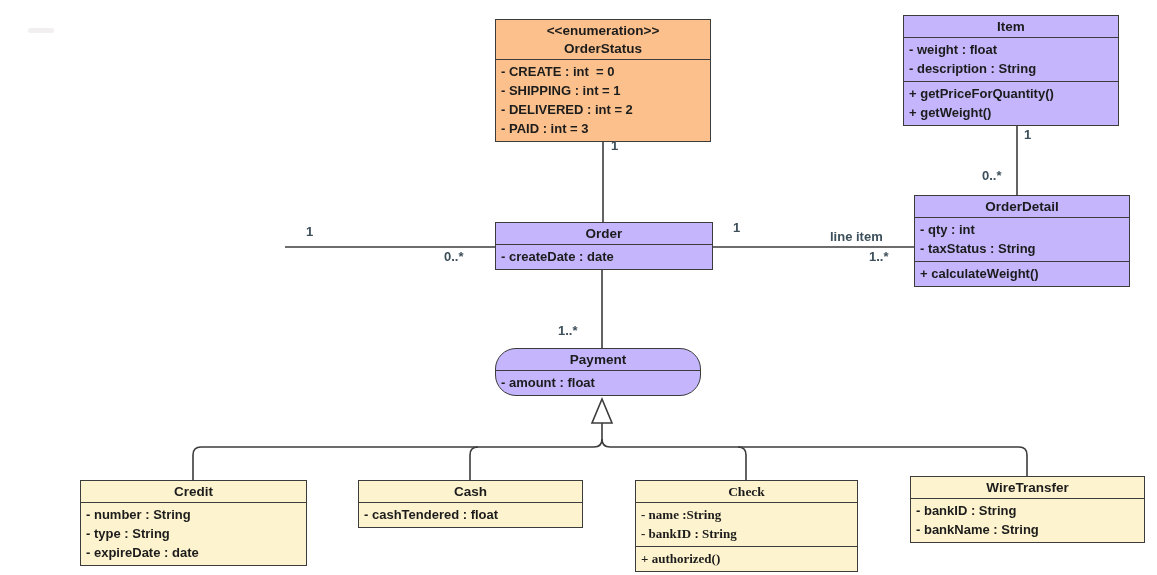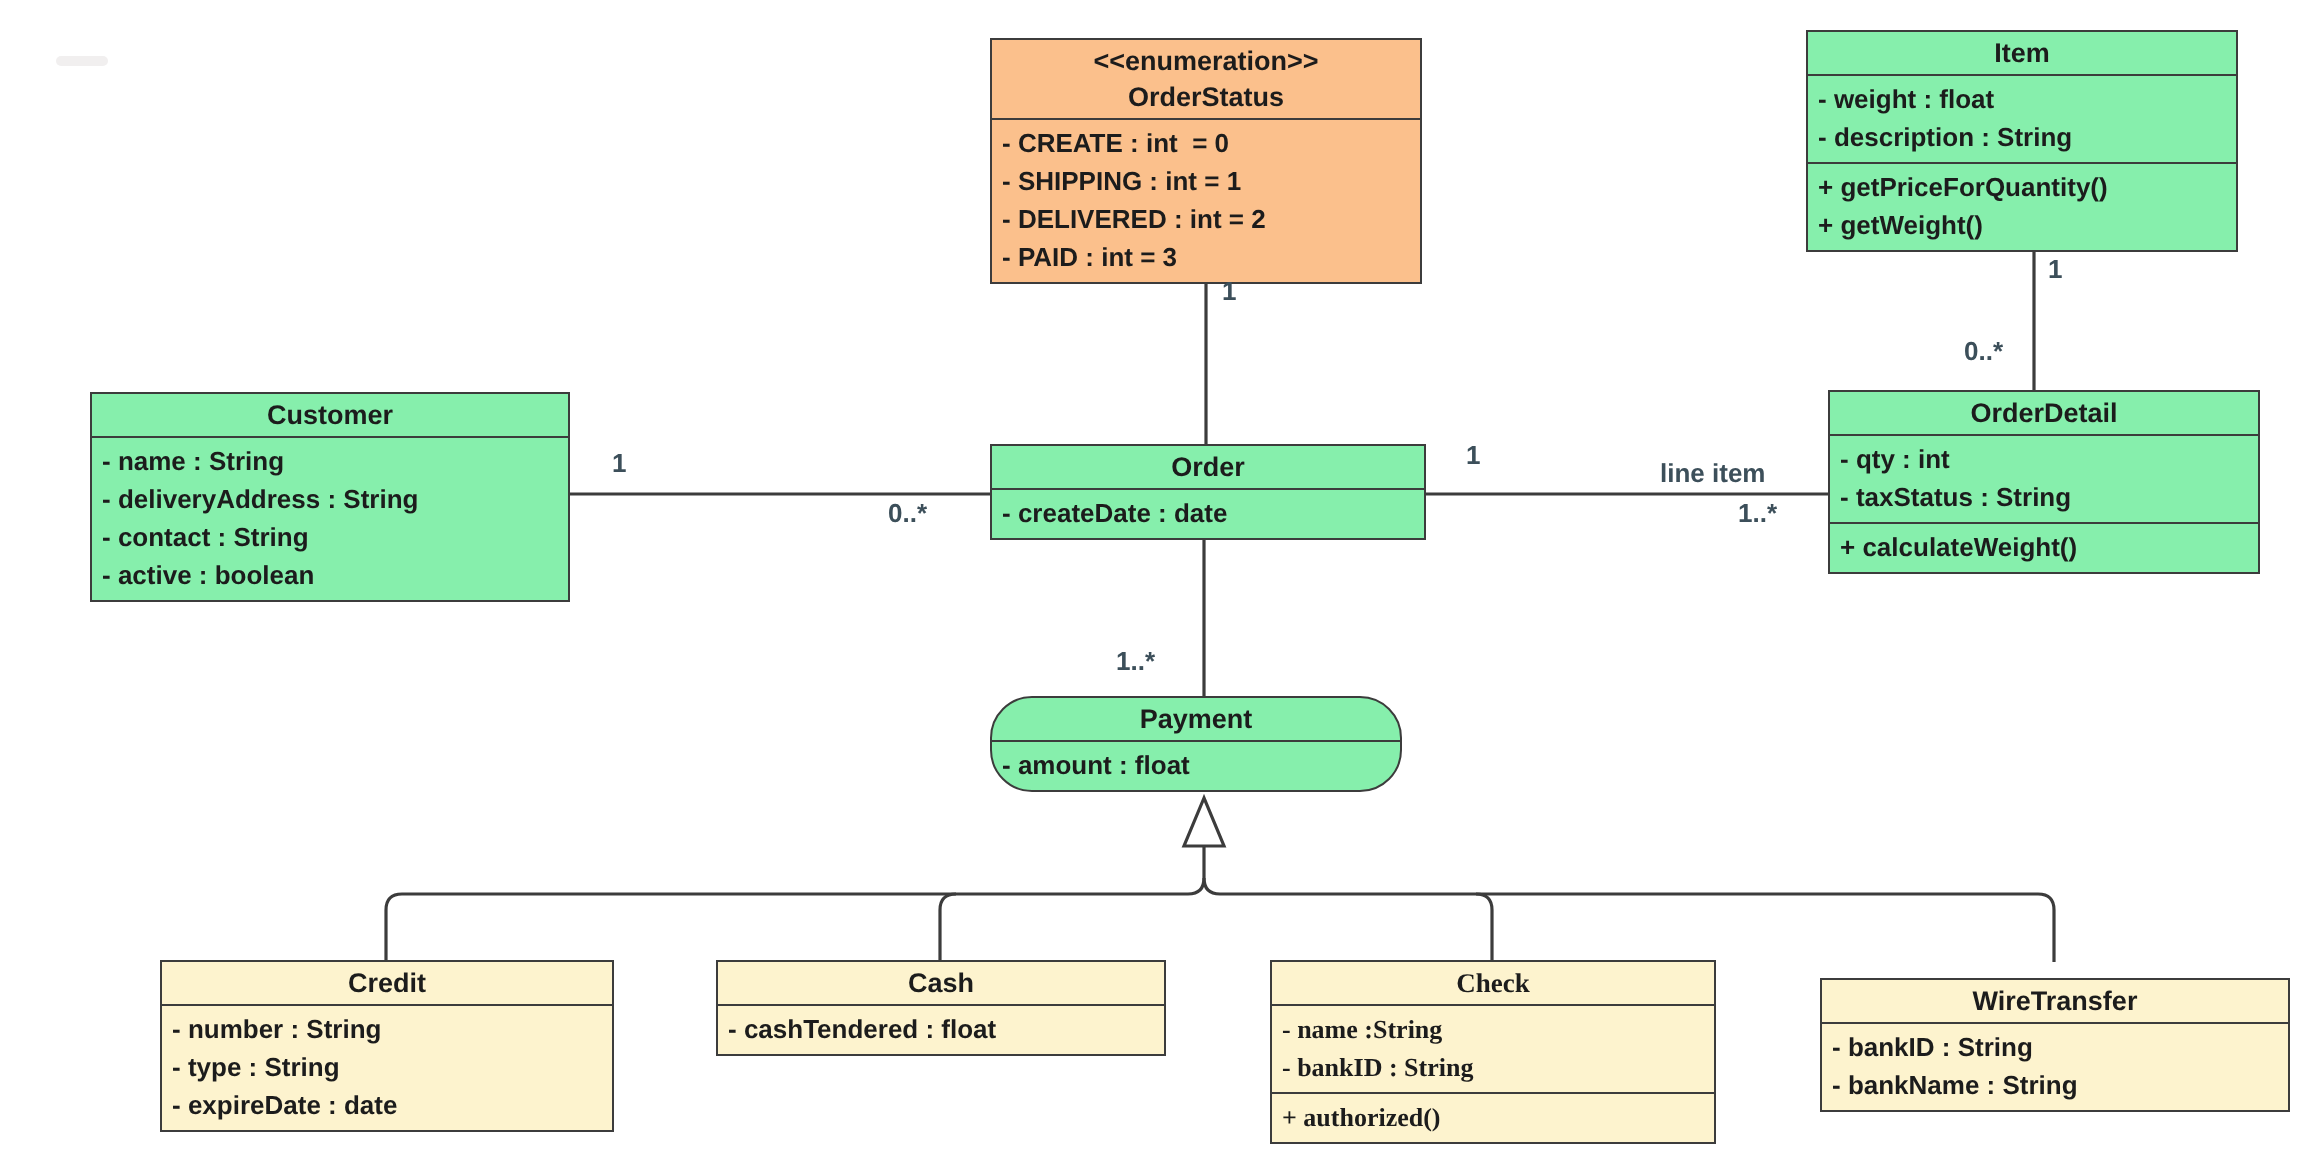--- a/index.html
+++ b/index.html
@@ -10,21 +10,21 @@
     background: #ffffff;
     overflow: hidden;
     font-family: "Liberation Sans", sans-serif;
   }
   .wires { position: absolute; left: 0; top: 0; z-index: 1; }
   .uml-class {
     position: absolute;
     z-index: 2;
     box-sizing: border-box;
     border: 1.6px solid #3c3c3c;
-    background: #86efac;
+    background: #c4b5fd;
     color: #1c1c1c;
     font-weight: bold;
     font-size: 13px;
   }
   .uml-class.enum { background: #fbc08c; }
   .uml-class.sub  { background: #fdf3ce; }
   .uml-header {
     text-align: center;
     font-size: 13.5px;
     padding: 2px 4px 1px 4px;
@@ -90,29 +90,20 @@
     <div class="uml-section">
       <div class="uml-line">- weight : float</div>
       <div class="uml-line">- description : String</div>
     </div>
     <div class="uml-section methods">
       <div class="uml-line">+ getPriceForQuantity()</div>
       <div class="uml-line">+ getWeight()</div>
     </div>
   </div>
 
-  <div class="uml-class" style="left:45px; top:196px; width:240px;">
-    <div class="uml-header">Customer</div>
-    <div class="uml-section">
-      <div class="uml-line">- name : String</div>
-      <div class="uml-line">- deliveryAddress : String</div>
-      <div class="uml-line">- contact : String</div>
-      <div class="uml-line">- active : boolean</div>
-    </div>
-  </div>
 
   <div class="uml-class" style="left:495px; top:222px; width:218px;">
     <div class="uml-header">Order</div>
     <div class="uml-section">
       <div class="uml-line">- createDate : date</div>
     </div>
   </div>
 
   <div class="uml-class" style="left:914px; top:195px; width:216px;">
     <div class="uml-header">OrderDetail</div>
@@ -152,21 +143,21 @@
     <div class="uml-header">Check</div>
     <div class="uml-section">
       <div class="uml-line">- name :String</div>
       <div class="uml-line">- bankID : String</div>
     </div>
     <div class="uml-section methods">
       <div class="uml-line">+ authorized()</div>
     </div>
   </div>
 
-  <div class="uml-class sub" style="left:910px; top:489px; width:235px;">
+  <div class="uml-class sub" style="left:910px; top:476px; width:235px;">
     <div class="uml-header">WireTransfer</div>
     <div class="uml-section">
       <div class="uml-line">- bankID : String</div>
       <div class="uml-line">- bankName : String</div>
     </div>
   </div>
 
   <span class="mult" style="left:611px; top:139px;">1</span>
   <span class="mult" style="left:306px; top:225px;">1</span>
   <span class="mult" style="left:444px; top:250px;">0..*</span>

